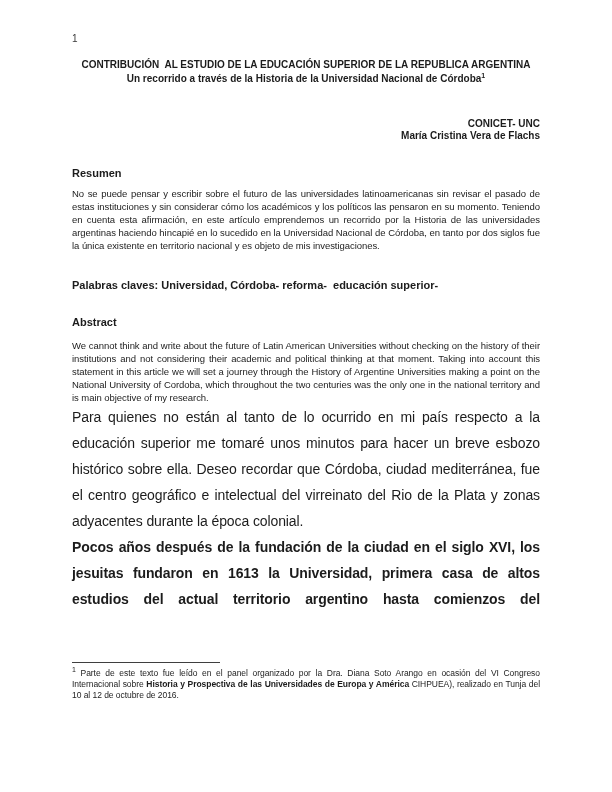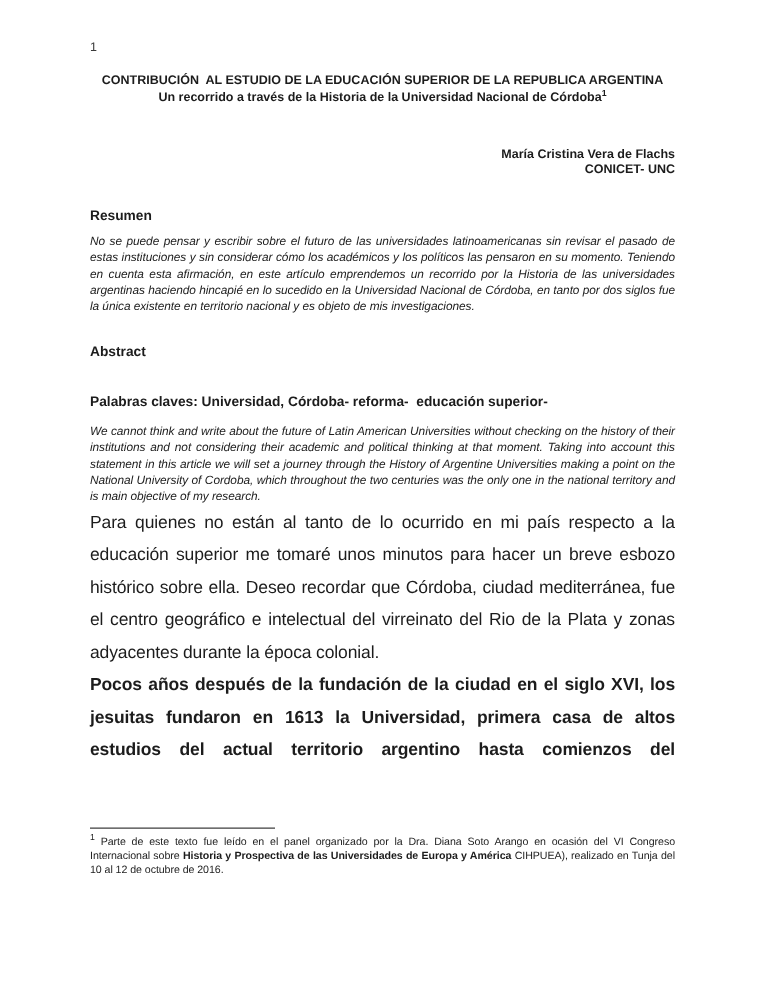--- a/index.html
+++ b/index.html
@@ -41,21 +41,20 @@
     font-size: 11px;
     line-height: 13px;
   }
   .resumen-heading { margin-top: 25px; }
   .small-para {
     margin-top: 7px;
     font-size: 9.5px;
     line-height: 13px;
     text-align: justify;
     letter-spacing: -0.05px;
-    font-style: italic;
   }
   .palabras-line { margin-top: 27px; }
   .abstract-heading { margin-top: 24px; }
   .abstract-para { margin-top: 10px; }
   .keywords-line { margin-top: 17px; }
   .section-heading {
     margin-top: 36px;
     font-weight: bold;
     font-size: 10px;
     line-height: 18px;
@@ -92,31 +91,31 @@
 <div class="page">
 
   <div class="page-number">1</div>
 
   <div class="title-block">
     <div class="keep-spaces">CONTRIBUCIÓN  AL ESTUDIO DE LA EDUCACIÓN SUPERIOR DE LA REPUBLICA ARGENTINA</div>
     <div><span>Un recorrido a través de la Historia de la Universidad Nacional de Córdoba</span><sup>1</sup></div>
   </div>
 
   <div class="author-block">
+    <div>CONICET- UNC</div>
     <div>María Cristina Vera de Flachs</div>
-    <div>CONICET- UNC</div>
   </div>
 
   <div class="mini-heading resumen-heading">Resumen</div>
 
   <div class="small-para">No se puede pensar y escribir sobre el futuro de las universidades latinoamericanas  sin revisar el pasado de estas instituciones y sin considerar cómo los académicos y los políticos las pensaron en su momento. Teniendo en cuenta esta afirmación, en este artículo emprendemos un recorrido por la Historia de las universidades argentinas haciendo hincapié en lo sucedido en la Universidad Nacional de Córdoba, en tanto por dos siglos fue la única existente en territorio nacional y es objeto de mis investigaciones.</div>
 
+  <div class="mini-heading palabras-line keep-spaces">Palabras claves: Universidad, Córdoba- reforma-  educación superior-</div>
+
   <div class="mini-heading abstract-heading">Abstract</div>
-
-  <div class="mini-heading palabras-line keep-spaces">Palabras claves: Universidad, Córdoba- reforma-  educación superior-</div>
 
   <div class="small-para abstract-para">We cannot think and write about the future of Latin American Universities without checking on the history of their institutions and not considering their academic and political thinking at that moment. Taking into account this statement in this article we will set a journey through the History of Argentine Universities making a point on the National University of Cordoba, which throughout the two centuries was the only one in the national territory and is main objective of my research.</div>
 
 
 
   <div class="body-para">Para quienes no están al tanto de lo ocurrido en mi país respecto a la educación superior me tomaré unos minutos para hacer un breve esbozo histórico sobre ella. Deseo recordar que Córdoba, ciudad mediterránea, fue el centro geográfico e intelectual del virreinato del Rio de la Plata y zonas adyacentes durante la época colonial.</div>
 
   <div class="body-para justify-all">Pocos años después de la fundación de la ciudad en el siglo XVI, los jesuitas fundaron en 1613 la Universidad, primera casa de altos estudios del actual territorio argentino hasta comienzos del</div>
 
   <div class="footnote-area">

